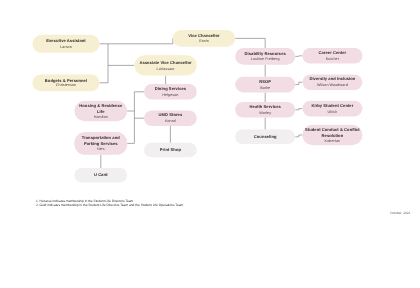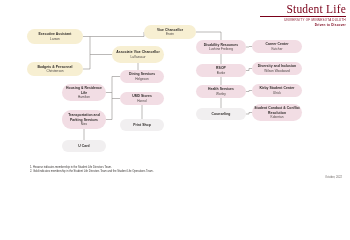--- a/index.html
+++ b/index.html
@@ -114,25 +114,20 @@
     font-size: 2.7px;
     color: #6b6562;
     text-align: right;
   }
 </style>
 </head>
 <body>
 
 <div id="chart-root">
 
-  <div class="logo-block">
-    <div class="logo-title">Student Life</div>
-    <div class="logo-sub">UNIVERSITY OF MINNESOTA DULUTH</div>
-    <div class="logo-tag">Driven to Discover</div>
-  </div>
 
   <svg id="connectors" viewBox="0 0 350 197" preserveAspectRatio="none">
       <line x1="83" y1="36.5" x2="90" y2="36.5" stroke="#8d8a88" stroke-width="0.6"></line>
       <line x1="83" y1="69" x2="90" y2="69" stroke="#8d8a88" stroke-width="0.6"></line>
       <line x1="90" y1="36.5" x2="90" y2="69" stroke="#8d8a88" stroke-width="0.6"></line>
       <line x1="90" y1="36.5" x2="144" y2="36.5" stroke="#8d8a88" stroke-width="0.6"></line>
       <line x1="144" y1="36.5" x2="144" y2="32" stroke="#8d8a88" stroke-width="0.6"></line>
       <line x1="90" y1="54.5" x2="112" y2="54.5" stroke="#8d8a88" stroke-width="0.6"></line>
       <line x1="196" y1="32" x2="221" y2="32" stroke="#8d8a88" stroke-width="0.6"></line>
       <line x1="221" y1="32" x2="221" y2="40" stroke="#8d8a88" stroke-width="0.6"></line>

